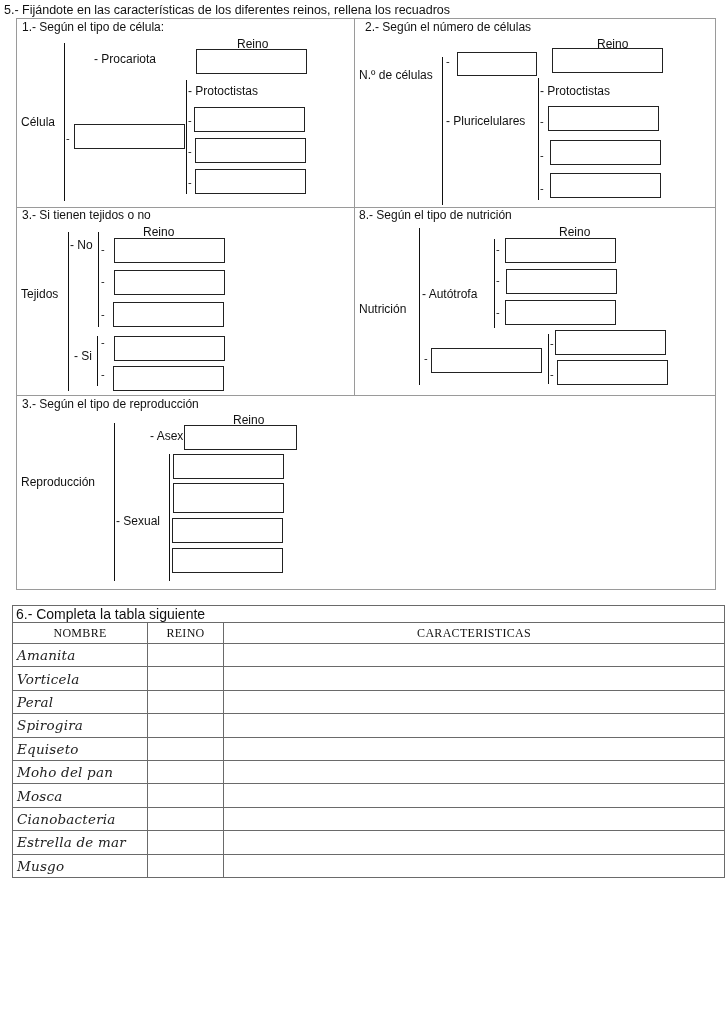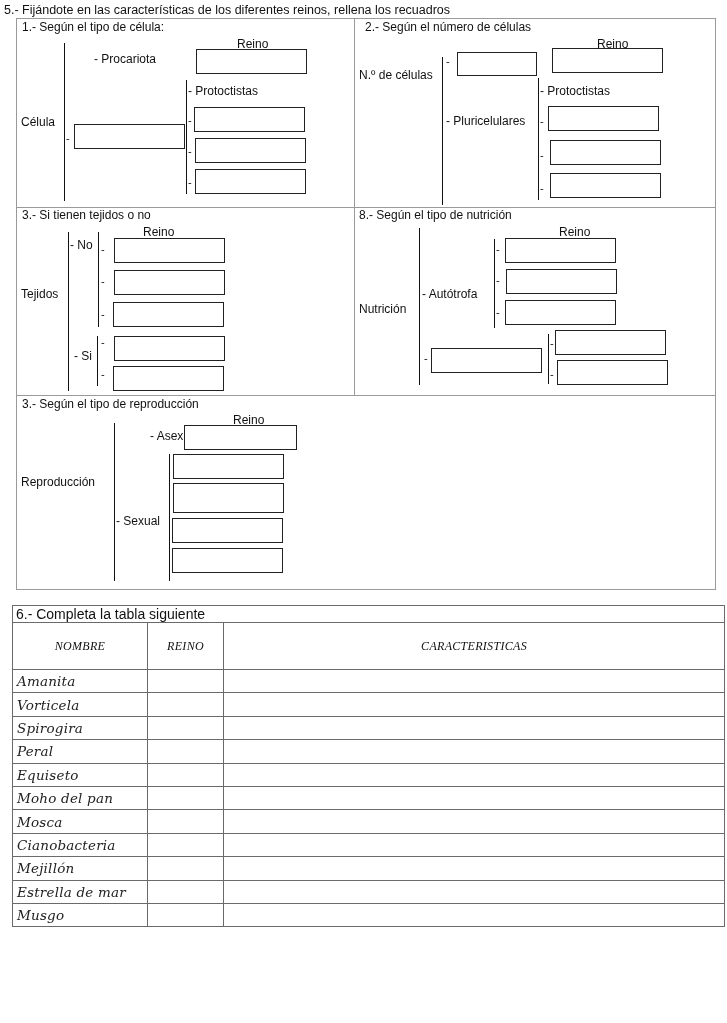--- a/index.html
+++ b/index.html
@@ -9,21 +9,21 @@
     .frame { position: absolute; border: 1px solid #9a9a9a; box-sizing: border-box; }
     .hline { position: absolute; height: 0; border-top: 1px solid #9a9a9a; }
     .vline-g { position: absolute; width: 0; border-left: 1px solid #9a9a9a; }
     .brace { position: absolute; width: 0; border-left: 1.5px solid #111; }
     .box { position: absolute; border: 1.5px solid #222; box-sizing: border-box; background: #fff; }
     .dash { position: absolute; font-size: 11px; line-height: 12px; color: #111; }
     
     table.t6 { position: absolute; left: 12px; top: 605px; width: 712px; border-collapse: collapse; table-layout: fixed; }
     table.t6 td { border: 1px solid #6a6a6a; padding: 0 0 0 4px; height: 23.4px; box-sizing: border-box; }
     table.t6 tr.title td { height: 17px; font-family: "Liberation Sans", sans-serif; font-size: 14px; line-height: 14px; padding-left: 3px; }
-    table.t6 tr.head td { height: 16px; font-family: "Liberation Serif", serif; font-size: 12px; line-height: 14px; text-align: center; padding: 16px; letter-spacing: 0.3px; font-style: italic; }
+    table.t6 tr.head td { height: 16px; font-family: "Liberation Serif", serif; font-size: 12px; line-height: 14px; text-align: center; padding: 3px; letter-spacing: 0.3px; }
     table.t6 tr.head td.caract { text-align: center; }
     .hand { font-family: "DejaVu Serif", serif; font-style: italic; font-size: 13.5px; color: #222; letter-spacing: 0.2px; }
   </style>
 </head>
 <body>
 
 <div class="t" style="left:4px; top:3px; font-size:12.5px;">5.- Fijándote en las características de los diferentes reinos, rellena los recuadros</div>
 
 <div class="frame" style="left:16px; top:18px; width:700px; height:572px;"></div>
 <div class="vline-g" style="left:354px; top:18px; height:378px;"></div>
@@ -145,26 +145,26 @@
         <td class="hand">Amanita</td>
         <td></td>
         <td></td>
       </tr>
   <tr>
         <td class="hand">Vorticela</td>
         <td></td>
         <td></td>
       </tr>
   <tr>
-        <td class="hand">Spirogira</td>
+        <td class="hand">Peral</td>
         <td></td>
         <td></td>
       </tr>
   <tr>
-        <td class="hand">Peral</td>
+        <td class="hand">Spirogira</td>
         <td></td>
         <td></td>
       </tr>
   <tr>
         <td class="hand">Equiseto</td>
         <td></td>
         <td></td>
       </tr>
   <tr>
         <td class="hand">Moho del pan</td>
@@ -175,25 +175,20 @@
         <td class="hand">Mosca</td>
         <td></td>
         <td></td>
       </tr>
   <tr>
         <td class="hand">Cianobacteria</td>
         <td></td>
         <td></td>
       </tr>
   <tr>
-        <td class="hand">Mejillón</td>
-        <td></td>
-        <td></td>
-      </tr>
-  <tr>
         <td class="hand">Estrella de mar</td>
         <td></td>
         <td></td>
       </tr>
   <tr>
         <td class="hand">Musgo</td>
         <td></td>
         <td></td>
       </tr>
 </tbody>

